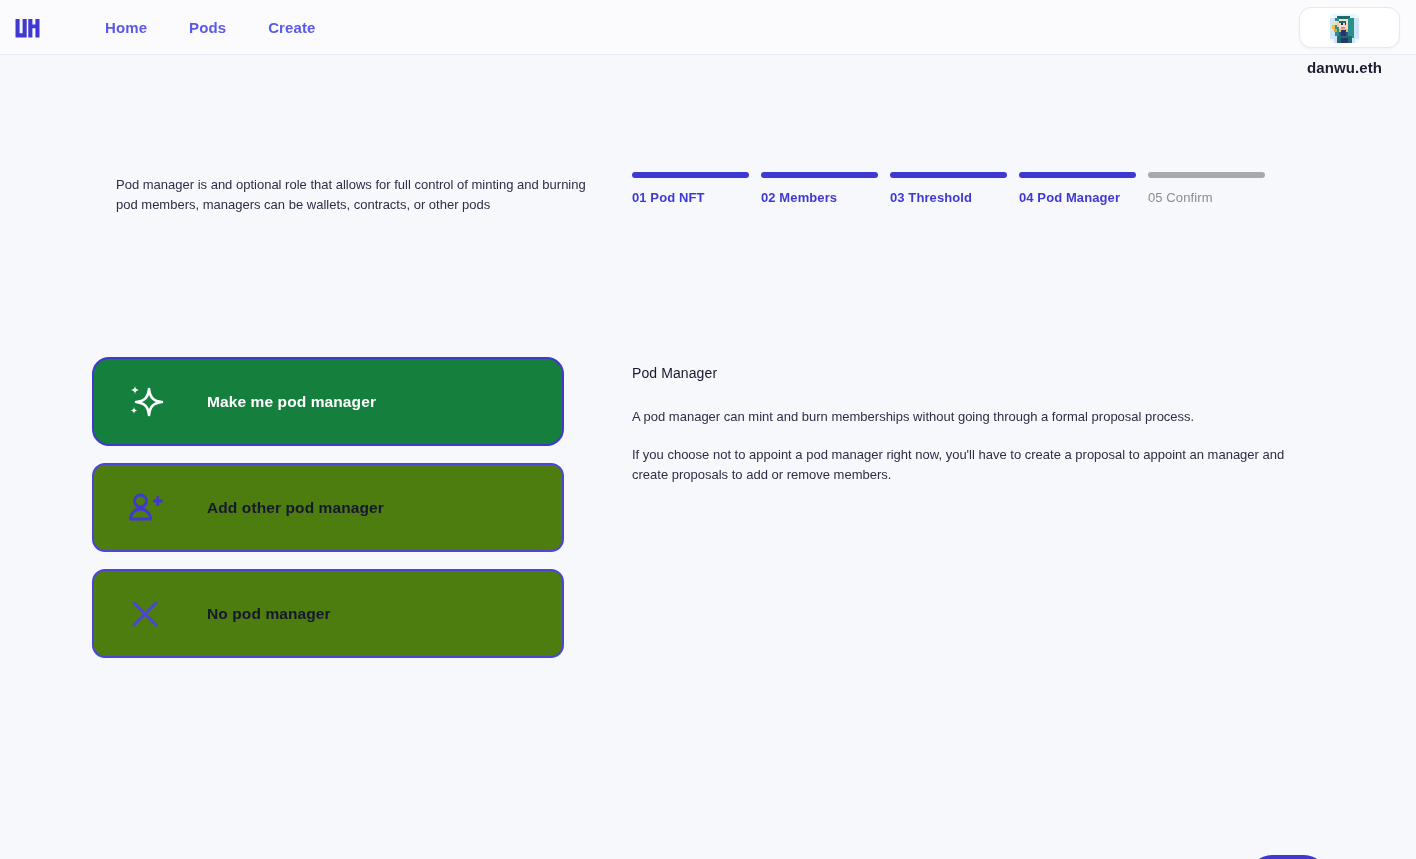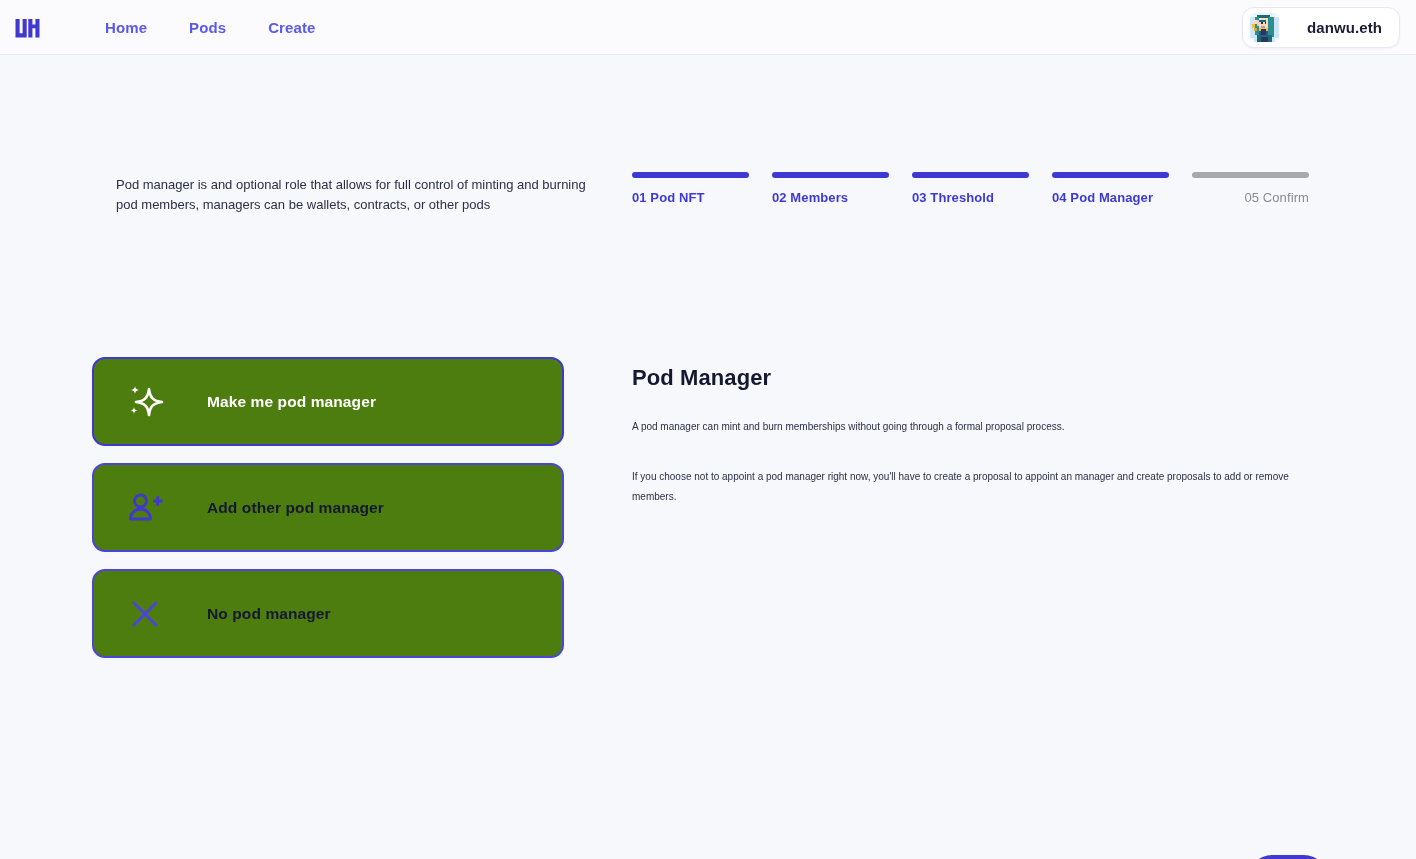--- a/index.html
+++ b/index.html
@@ -53,28 +53,29 @@
     text-decoration: none;
     cursor: pointer;
     white-space: nowrap;
   }
 
   .spacer { flex: 1 1 auto; }
 
   .account-pill {
     display: flex;
     align-items: center;
-    gap: 28px;
+    gap: 16px;
     background: #ffffff;
     border: 1px solid #e7e7f5;
     border-radius: 12px;
     padding: 6px 17px 6px 7px;
     box-shadow: 0 1px 2px rgba(40,40,90,0.05);
     cursor: pointer;
     height: 41px;
+    flex-direction: column;
   }
 
   .avatar {
     width: 29px;
     height: 29px;
     border-radius: 5px;
     overflow: hidden;
     flex: 0 0 auto;
     display: block;
   }
@@ -115,21 +116,21 @@
     color: #2c2e46;
     margin-left: 16px;
   }
 
   
   .steps {
     position: absolute;
     left: 632px;
     top: 117px;
     display: flex;
-    gap: 23px;
+    gap: 12px;
   }
 
   .step { width: 117px; }
 
   .step-bar {
     height: 6px;
     border-radius: 3px;
     background: #3f39d4;
     width: 100%;
   }
@@ -141,21 +142,20 @@
     font-size: 13px;
     font-weight: bold;
     color: #3f39d4;
     white-space: nowrap;
     letter-spacing: 0.1px;
   }
 
   .step.inactive .step-label {
     color: #8a8a90;
     font-weight: normal;
-    text-align: right;
   }
 
   
   .options {
     position: absolute;
     left: 92px;
     top: 302px;
     width: 472px;
     display: flex;
     flex-direction: column;
@@ -167,22 +167,23 @@
     border-radius: 13px;
     display: flex;
     align-items: center;
     padding-left: 30px;
     cursor: pointer;
     background: #4d7c0f;
     border: 2px solid #4b45d8;
   }
 
   .option-card.selected {
-    background: #4d7c0f;
+    background: #15803d;
     border-color: #4038d0;
+    border-radius: 17px;
   }
 
   .option-icon {
     width: 42px;
     height: 42px;
     display: flex;
     align-items: center;
     justify-content: center;
     flex: 0 0 auto;
   }
@@ -199,34 +200,34 @@
 
   
   .info {
     position: absolute;
     left: 632px;
     top: 310px;
     width: 670px;
   }
 
   .info-title {
-    font-size: 22px;
-    font-weight: bold;
+    font-size: 14px;
+    font-weight: normal;
     color: #16182f;
     letter-spacing: 0.1px;
   }
 
   .info-para {
     margin-top: 26px;
-    font-size: 10px;
+    font-size: 13px;
     line-height: 20px;
     color: #2c2e46;
   }
 
-  .info-para + .info-para { margin-top: 30px; }
+  .info-para + .info-para { margin-top: 18px; }
 
   .btn-next {
     position: absolute;
     left: 1249px;
     top: 800px;
     width: 78px;
     height: 46px;
     border-radius: 23px;
     border: none;
     background: #4038d0;

